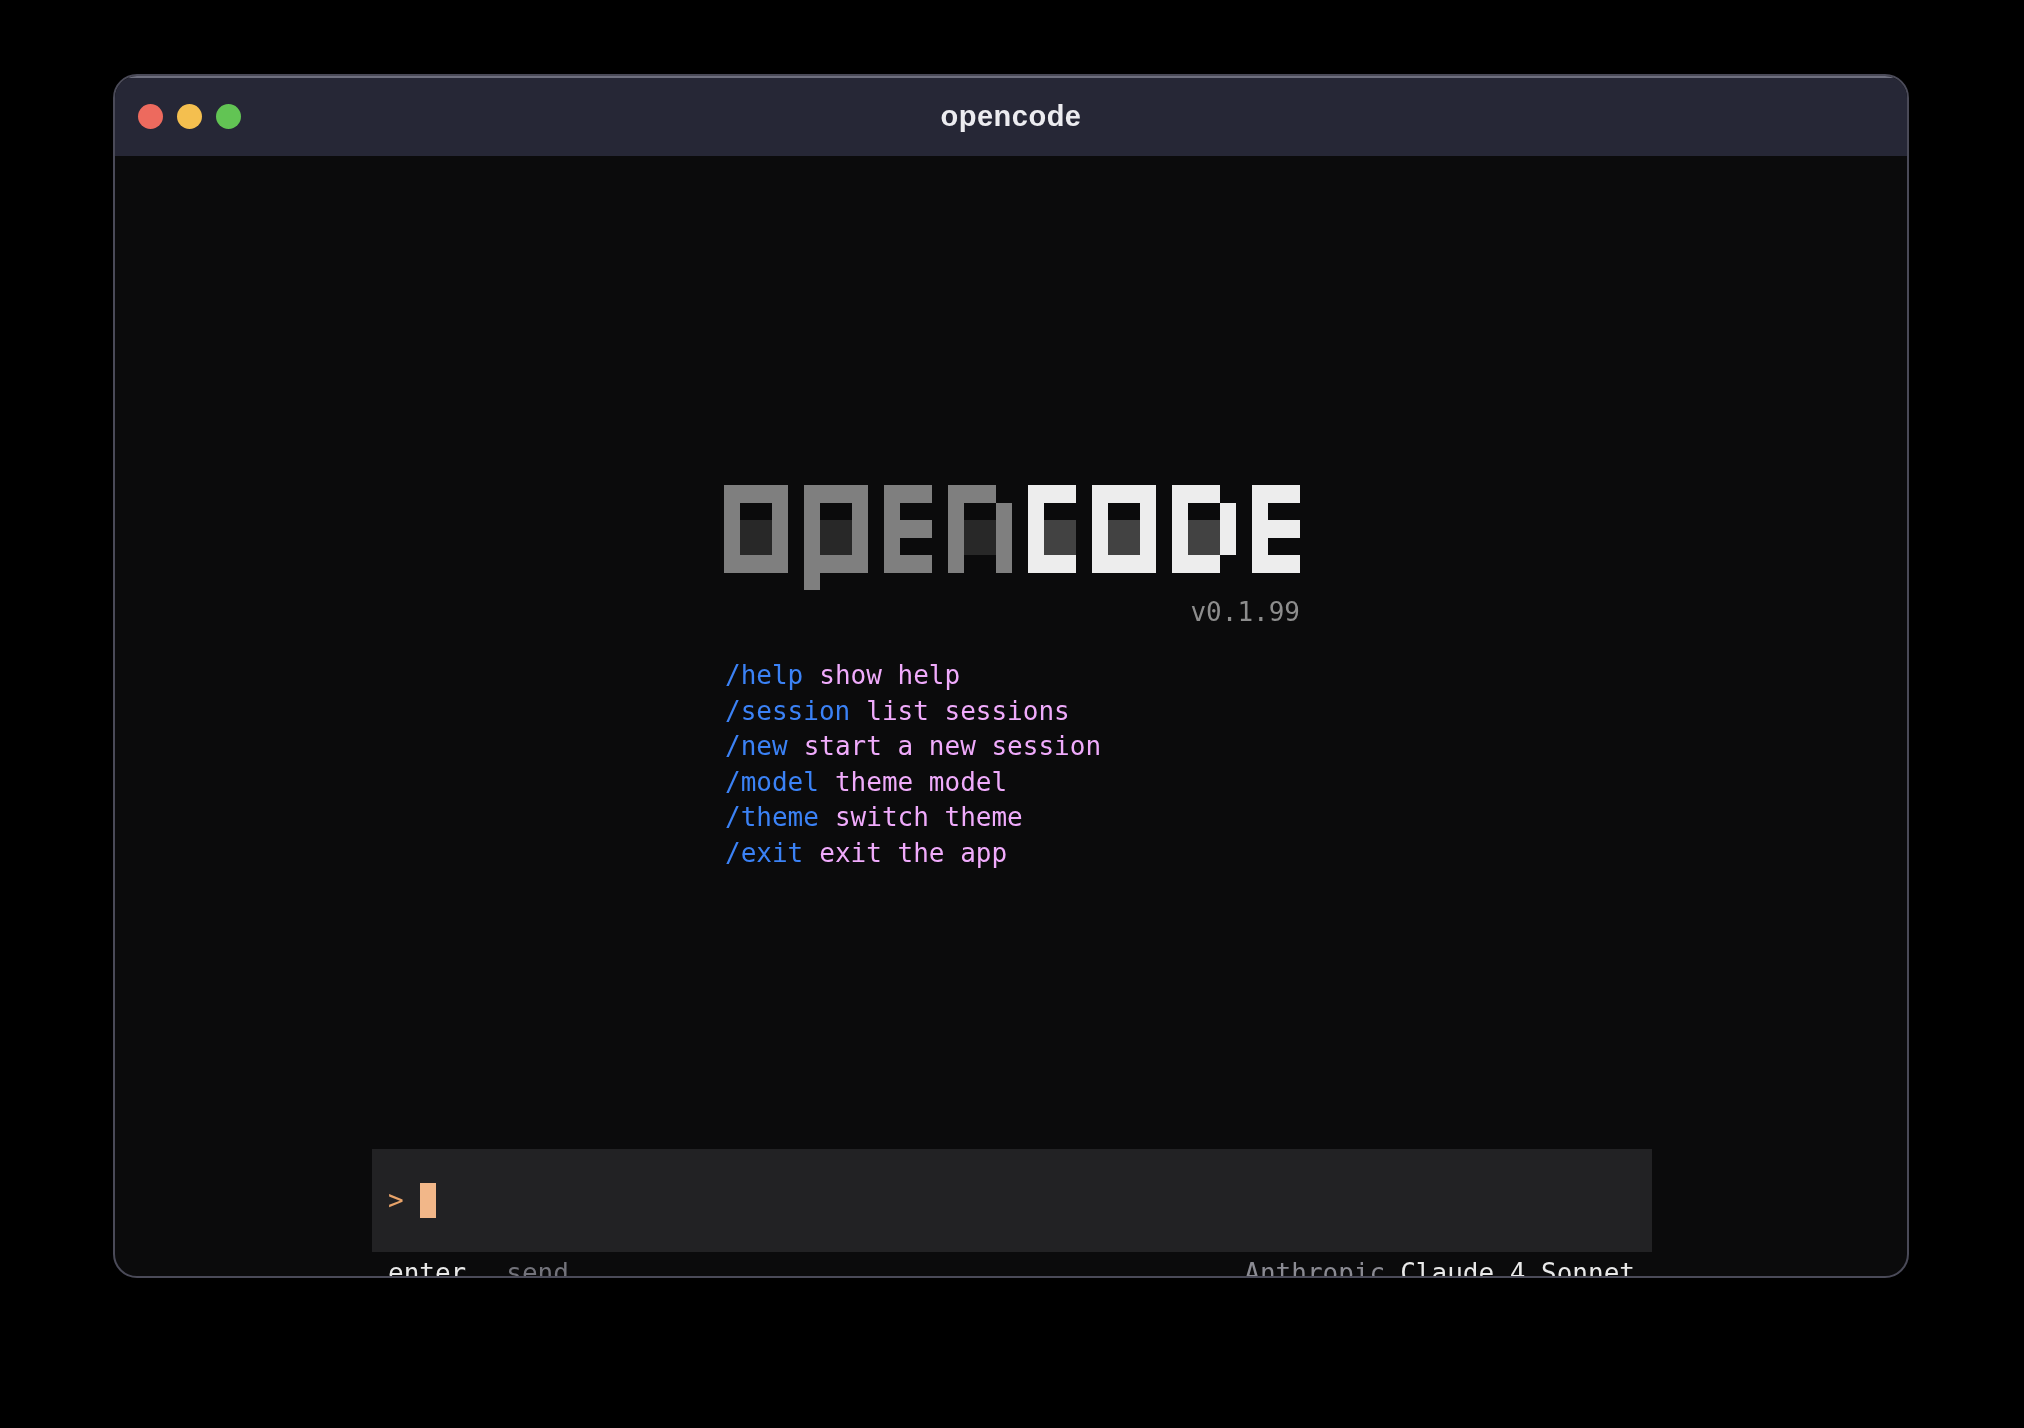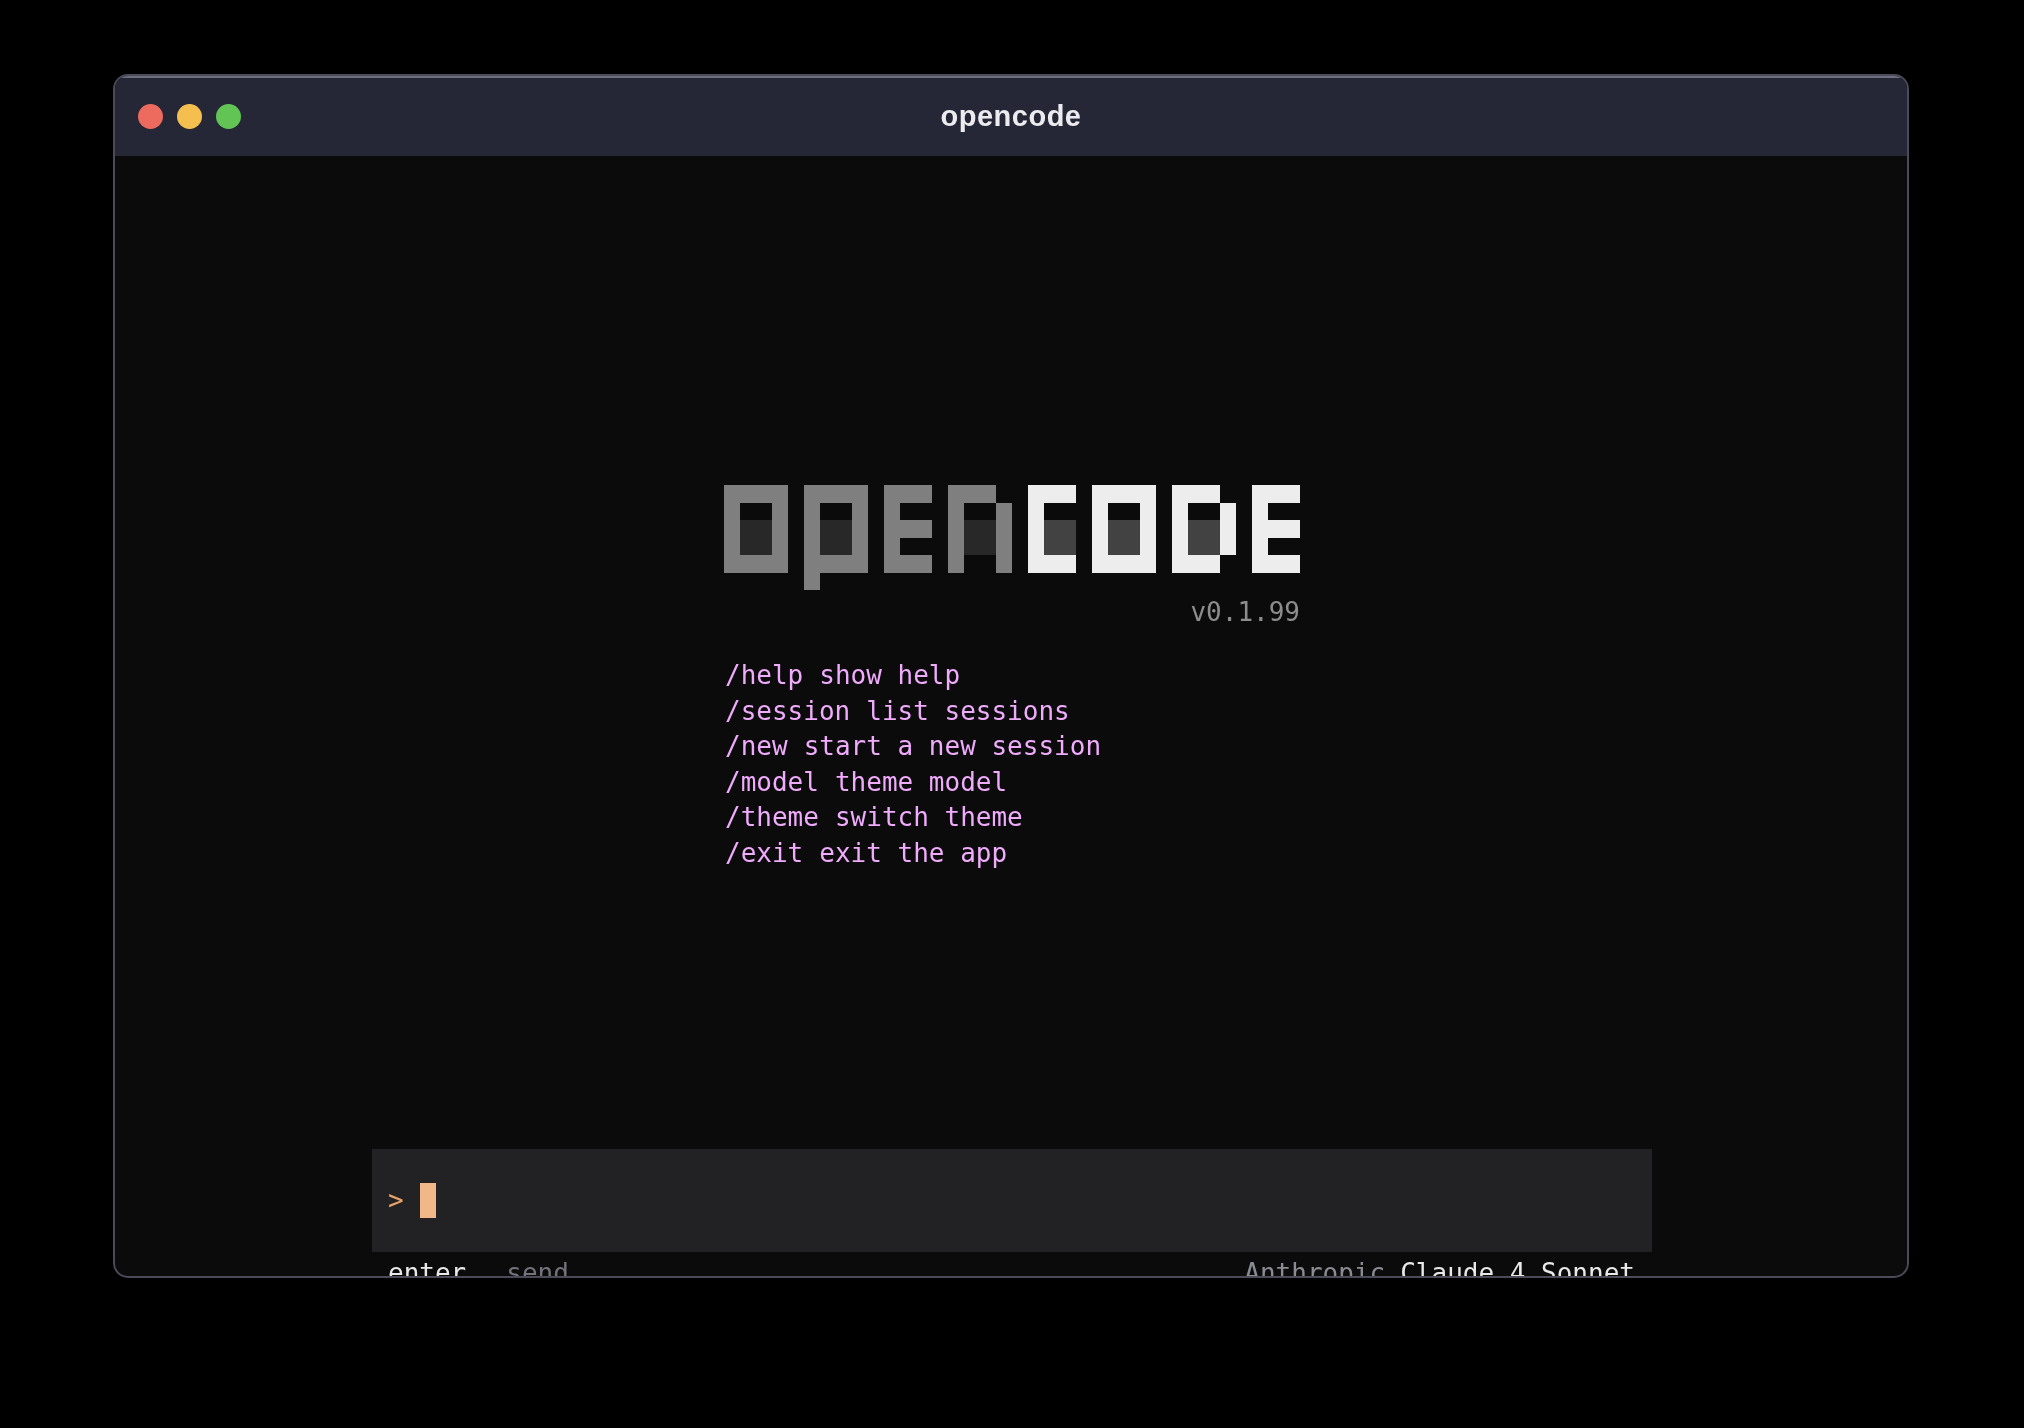--- a/index.html
+++ b/index.html
@@ -1,21 +1,21 @@
 <!DOCTYPE html>
 <html><head>
 <meta charset="utf-8">
 <style>
   * { margin: 0; padding: 0; box-sizing: border-box; }
   html, body { width: 2024px; height: 1428px; background: #000; overflow: hidden; }
   body { font-family: "DejaVu Sans Mono", "Liberation Mono", monospace; }
 
   .window {
     position: absolute; left: 113px; top: 74px; width: 1796px; height: 1204px;
-    background: #0b0b0c; border: 2px solid #4a4a58; border-radius: 15px;
+    background: #0b0b0c; border: 2px solid #4a4a58; border-radius: 24px;
     overflow: hidden;
   }
   .titlebar {
     position: relative; height: 80px; background: #262736;
     box-shadow: inset 0 2px 0 rgba(200,200,215,0.45);
     display: flex; align-items: center;
   }
   .traffic { display: flex; gap: 14px; padding-left: 23px; align-items: center; }
   .tl { width: 25px; height: 25px; border-radius: 50%; display: inline-block; }
   .tl.red   { background: #ed6a5e; }
@@ -34,21 +34,21 @@
   .logo .letter { display: grid; grid-auto-rows: 17.5px; }
   .logo .cell { width: 16px; height: 17.5px; }
 
   .version {
     position: absolute; left: 609px; top: 437px; width: 576px;
     text-align: right; font-size: 26px; color: #8d8d8d; line-height: 35px;
   }
 
   .commands { position: absolute; left: 610px; top: 500px; font-size: 26px; line-height: 35.5px; }
   .cmd-row { white-space: nowrap; }
-  .cmd  { color: #f0abfc; margin-right: 16px; }
+  .cmd  { color: #3b82f6; margin-right: 16px; }
   .desc { color: #f0abfc; }
 
   .inputbox {
     position: absolute; left: 257px; top: 991px; width: 1280px; height: 103px;
     background: #222224; display: flex; align-items: center; padding-left: 16px;
     cursor: text;
   }
   .prompt-char { color: #e8a369; font-size: 26px; line-height: 35px; }
   .cursor { display: inline-block; width: 16px; height: 35px; background: #f2b789; margin-left: 16px; }
 

